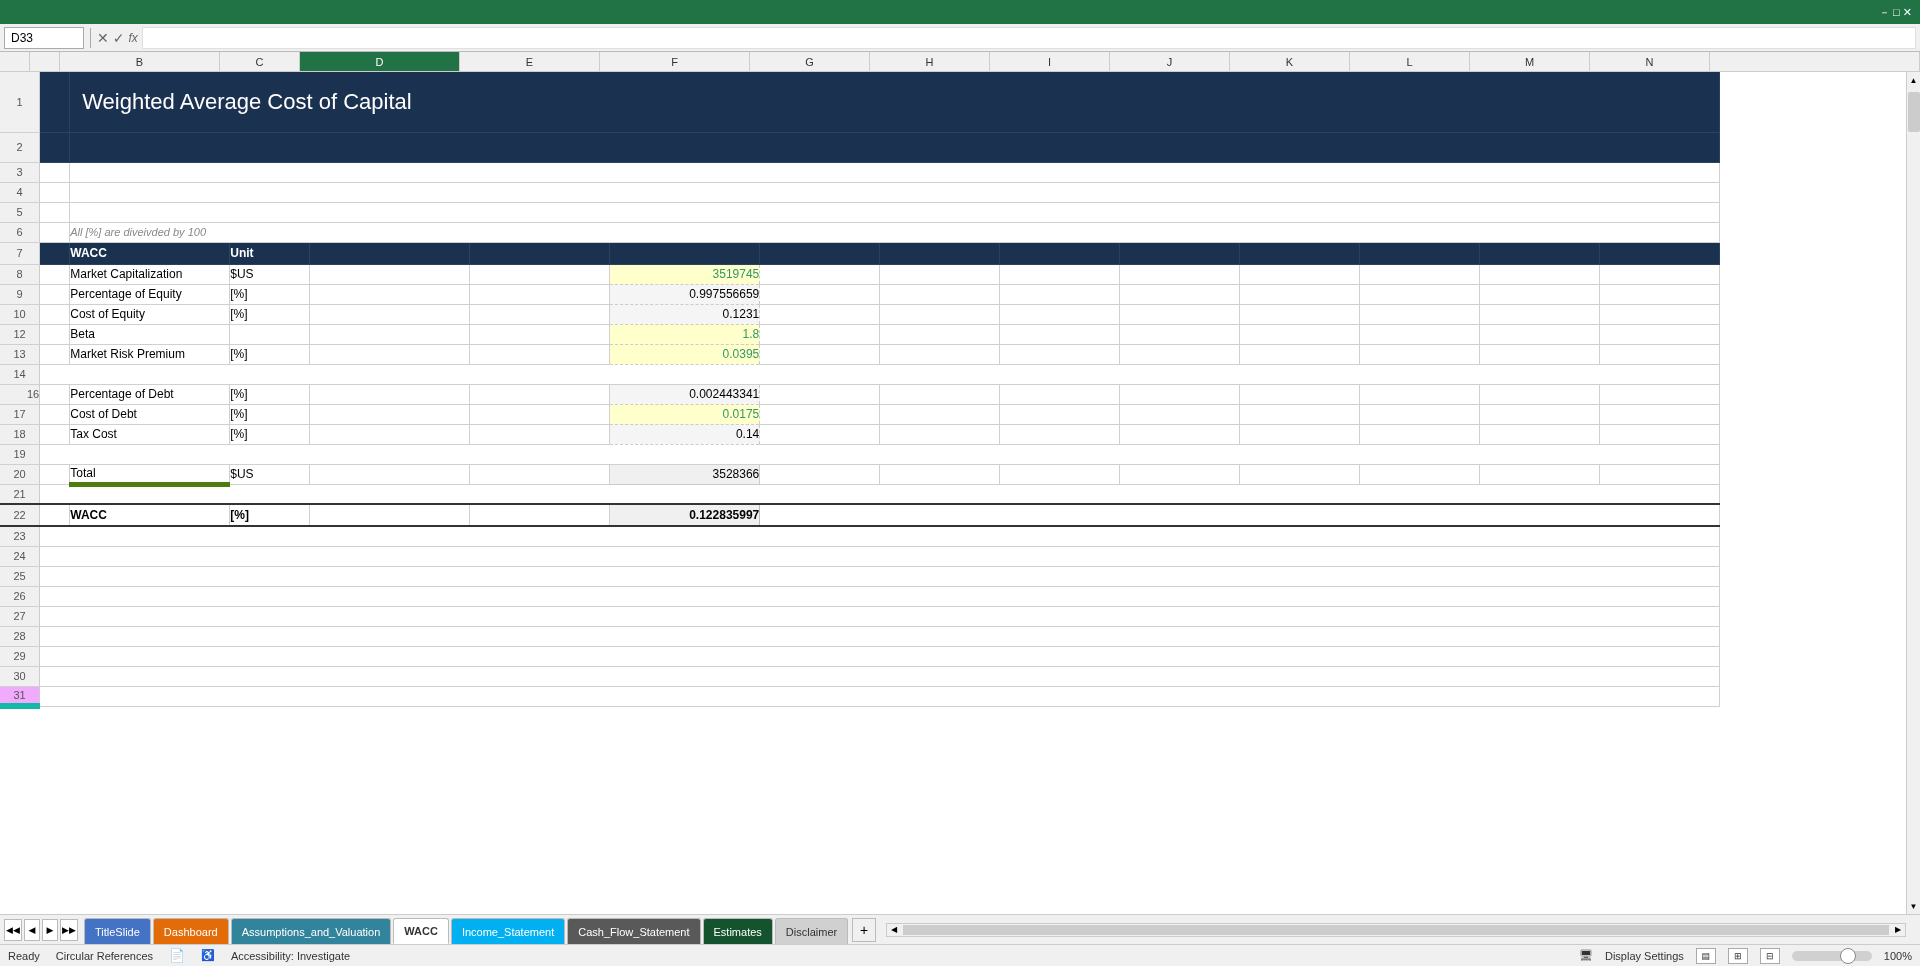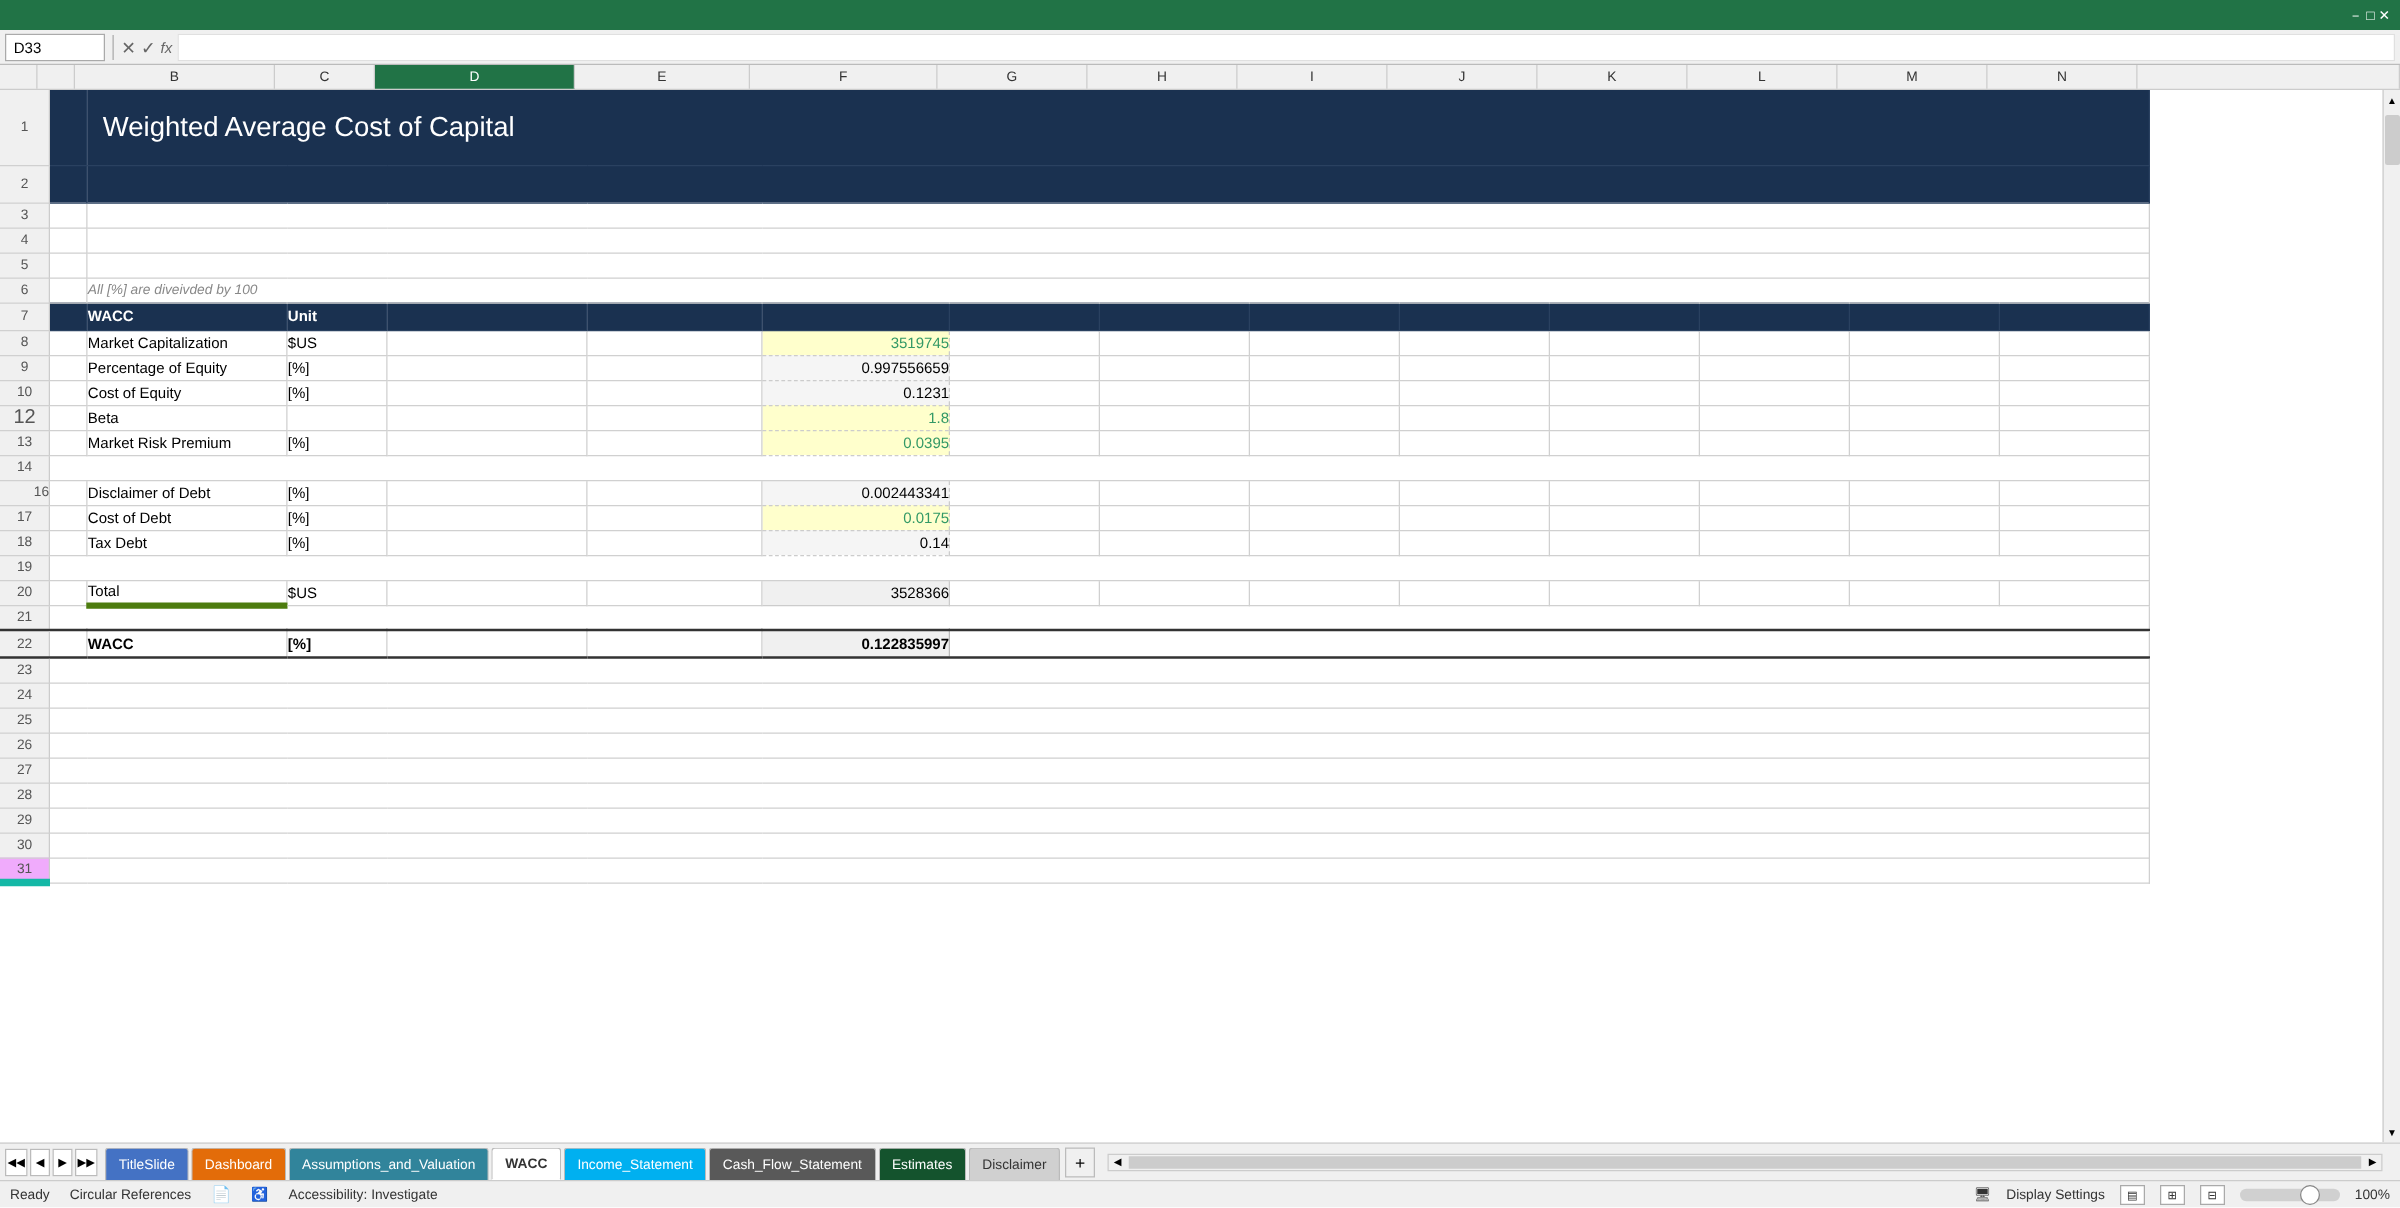--- a/index.html
+++ b/index.html
@@ -174,21 +174,21 @@
         <td style="border-right:1px solid #d0d0d0;border-bottom:1px solid #d0d0d0;"></td>
         <td style="border-right:1px solid #d0d0d0;border-bottom:1px solid #d0d0d0;"></td>
         <td style="border-right:1px solid #d0d0d0;border-bottom:1px solid #d0d0d0;"></td>
         <td style="border-right:1px solid #d0d0d0;border-bottom:1px solid #d0d0d0;"></td>
         <td style="border-right:1px solid #d0d0d0;border-bottom:1px solid #d0d0d0;"></td>
         <td style="border-right:1px solid #d0d0d0;border-bottom:1px solid #d0d0d0;"></td>
       </tr>
 
 
       <tr style="height:20px;">
-        <td style="background:#f0f0f0;text-align:center;font-size:16px;color:#555;border-right:1px solid #ccc;border-bottom:1px solid #d0d0d0;margin-left:39px;">12</td>
+        <td style="background:#f0f0f0;text-align:center;font-size:11px;color:#555;border-right:1px solid #ccc;border-bottom:1px solid #d0d0d0;margin-left:39px;">12</td>
         <td style="border-right:1px solid #d0d0d0;border-bottom:1px solid #d0d0d0;"></td>
         <td style="font-size:12px;border-right:1px solid #d0d0d0;border-bottom:1px solid #d0d0d0;">Beta</td>
         <td style="border-right:1px solid #d0d0d0;border-bottom:1px solid #d0d0d0;"></td>
         <td style="border-right:1px solid #d0d0d0;border-bottom:1px solid #d0d0d0;"></td>
         <td style="border-right:1px solid #d0d0d0;border-bottom:1px solid #d0d0d0;"></td>
         <td style="background:#ffffcc;text-align:right;color:#339966;font-size:12px;border:1px dashed #ccc;">1.8</td>
         <td style="border-right:1px solid #d0d0d0;border-bottom:1px solid #d0d0d0;"></td>
         <td style="border-right:1px solid #d0d0d0;border-bottom:1px solid #d0d0d0;"></td>
         <td style="border-right:1px solid #d0d0d0;border-bottom:1px solid #d0d0d0;"></td>
         <td style="border-right:1px solid #d0d0d0;border-bottom:1px solid #d0d0d0;"></td>
@@ -218,21 +218,21 @@
 
       <tr style="height:20px;">
         <td style="background:#f0f0f0;text-align:center;font-size:11px;color:#555;border-right:1px solid #ccc;border-bottom:1px solid #d0d0d0;">14</td>
         <td colspan="14" style="border-right:1px solid #d0d0d0;border-bottom:1px solid #d0d0d0;"></td>
       </tr>
 
 
       <tr style="height:20px;">
         <td style="background:#f0f0f0;text-align:center;font-size:11px;color:#555;border-right:1px solid #ccc;border-bottom:1px solid #d0d0d0;padding-left:27px;">16</td>
         <td style="border-right:1px solid #d0d0d0;border-bottom:1px solid #d0d0d0;"></td>
-        <td style="font-size:12px;border-right:1px solid #d0d0d0;border-bottom:1px solid #d0d0d0;">Disclaimer of Debt</td>
+        <td style="font-size:12px;border-right:1px solid #d0d0d0;border-bottom:1px solid #d0d0d0;">Percentage of Debt</td>
         <td style="font-size:12px;border-right:1px solid #d0d0d0;border-bottom:1px solid #d0d0d0;">[%]</td>
         <td style="border-right:1px solid #d0d0d0;border-bottom:1px solid #d0d0d0;"></td>
         <td style="border-right:1px solid #d0d0d0;border-bottom:1px solid #d0d0d0;"></td>
         <td style="background:#f5f5f5;text-align:right;font-size:12px;border:1px dashed #ccc;">0.002443341</td>
         <td style="border-right:1px solid #d0d0d0;border-bottom:1px solid #d0d0d0;"></td>
         <td style="border-right:1px solid #d0d0d0;border-bottom:1px solid #d0d0d0;"></td>
         <td style="border-right:1px solid #d0d0d0;border-bottom:1px solid #d0d0d0;"></td>
         <td style="border-right:1px solid #d0d0d0;border-bottom:1px solid #d0d0d0;"></td>
         <td style="border-right:1px solid #d0d0d0;border-bottom:1px solid #d0d0d0;"></td>
         <td style="border-right:1px solid #d0d0d0;border-bottom:1px solid #d0d0d0;"></td>
@@ -254,21 +254,21 @@
         <td style="border-right:1px solid #d0d0d0;border-bottom:1px solid #d0d0d0;"></td>
         <td style="border-right:1px solid #d0d0d0;border-bottom:1px solid #d0d0d0;"></td>
         <td style="border-right:1px solid #d0d0d0;border-bottom:1px solid #d0d0d0;"></td>
         <td style="border-right:1px solid #d0d0d0;border-bottom:1px solid #d0d0d0;"></td>
         <td style="border-right:1px solid #d0d0d0;border-bottom:1px solid #d0d0d0;"></td>
       </tr>
 
       <tr style="height:20px;">
         <td style="background:#f0f0f0;text-align:center;font-size:11px;color:#555;border-right:1px solid #ccc;border-bottom:1px solid #d0d0d0;">18</td>
         <td style="border-right:1px solid #d0d0d0;border-bottom:1px solid #d0d0d0;"></td>
-        <td style="font-size:12px;border-right:1px solid #d0d0d0;border-bottom:1px solid #d0d0d0;">Tax Debt</td>
+        <td style="font-size:12px;border-right:1px solid #d0d0d0;border-bottom:1px solid #d0d0d0;">Tax Cost</td>
         <td style="font-size:12px;border-right:1px solid #d0d0d0;border-bottom:1px solid #d0d0d0;">[%]</td>
         <td style="border-right:1px solid #d0d0d0;border-bottom:1px solid #d0d0d0;"></td>
         <td style="border-right:1px solid #d0d0d0;border-bottom:1px solid #d0d0d0;"></td>
         <td style="background:#f5f5f5;text-align:right;font-size:12px;border:1px dashed #ccc;">0.14</td>
         <td style="border-right:1px solid #d0d0d0;border-bottom:1px solid #d0d0d0;"></td>
         <td style="border-right:1px solid #d0d0d0;border-bottom:1px solid #d0d0d0;"></td>
         <td style="border-right:1px solid #d0d0d0;border-bottom:1px solid #d0d0d0;"></td>
         <td style="border-right:1px solid #d0d0d0;border-bottom:1px solid #d0d0d0;"></td>
         <td style="border-right:1px solid #d0d0d0;border-bottom:1px solid #d0d0d0;"></td>
         <td style="border-right:1px solid #d0d0d0;border-bottom:1px solid #d0d0d0;"></td>

